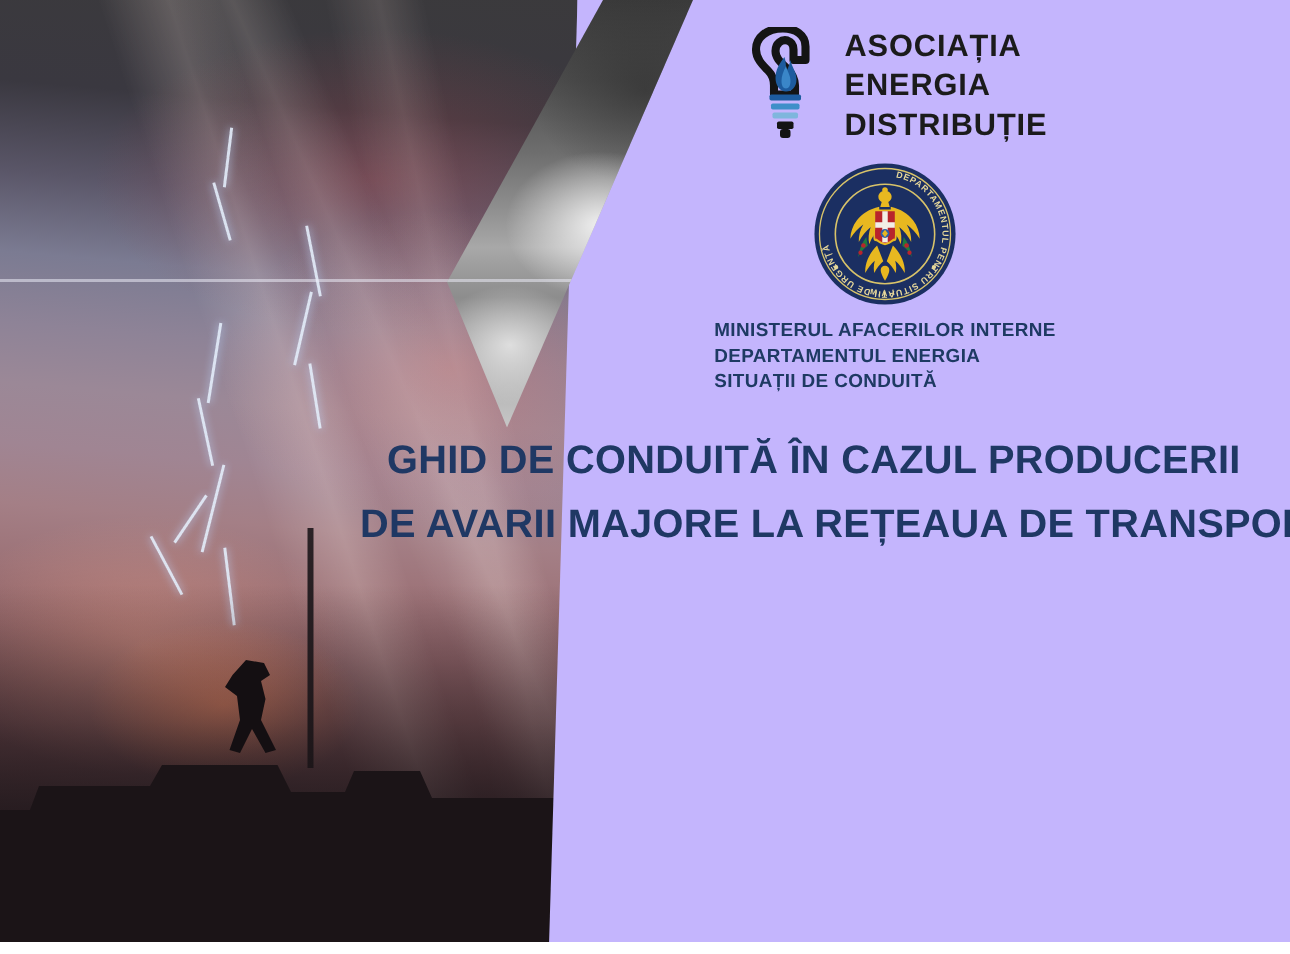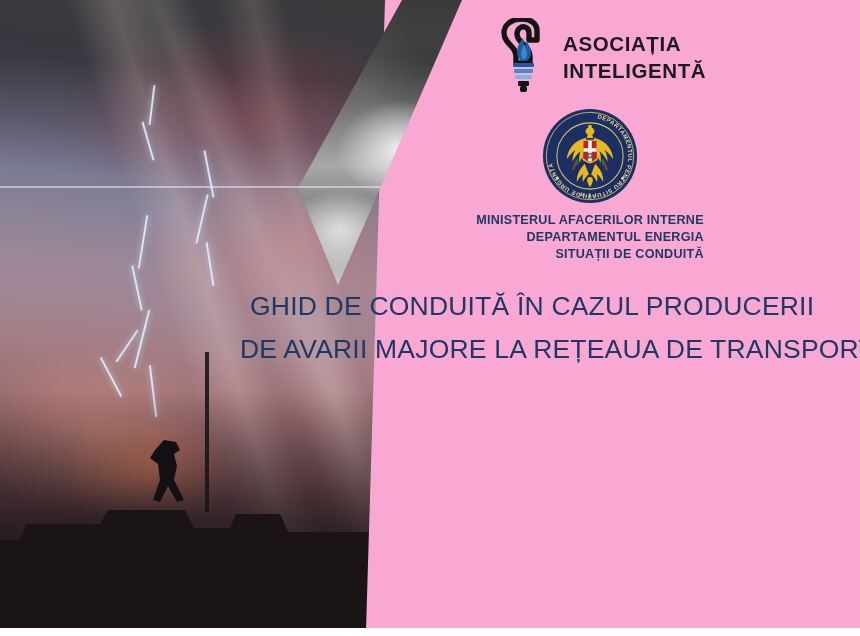--- a/index.html
+++ b/index.html
@@ -3,21 +3,21 @@
 <meta charset="utf-8">
 <style>
   html,body{margin:0;padding:0;background:#fff;}
   body{
     font-family:"Liberation Sans", sans-serif;
     -webkit-font-smoothing:antialiased;
   }
   #cover{
     position:relative;
     width:860px;height:636px;
-    background:#f9a8d4;
+    background:#c4b5fd;
     overflow:hidden;
   }
 
   
   .art-layer{position:absolute;left:0;top:0;width:860px;height:636px;}
 
   .panel{position:absolute;overflow:hidden;}
 
   
   .panel-a{
@@ -117,29 +117,29 @@
     display:flex;flex-direction:column;justify-content:center;gap:1px;
     color:#1b1b1b;font-weight:bold;font-size:20.5px;letter-spacing:.6px;line-height:1.23;
   }
 
   .crest-wrap{
     position:absolute;left:460px;top:108px;width:260px;height:160px;
     display:flex;flex-direction:column;align-items:center;
   }
   .crest{width:96px;height:96px;display:block;}
   .ministry{
-    margin-top:8px;text-align:right;color:#1e3a63;
+    margin-top:8px;text-align:left;color:#1e3a63;
     font-weight:bold;font-size:12.6px;line-height:1.36;letter-spacing:.25px;
   }
 
   
   .title-block{
     position:absolute;left:250px;top:285px;width:585px;
-    text-align:left;color:#1f3864;
-    font-weight:normal;font-size:26.5px;line-height:1.62;letter-spacing:.2px;
+    text-align:center;color:#1f3864;
+    font-weight:bold;font-size:26.5px;line-height:1.62;letter-spacing:.2px;
   }
   .title-block .tl{display:block;white-space:nowrap;}
   .tl-2{margin-left:-10px;}
 
   .whitewash{position:absolute;left:0;bottom:0;width:860px;height:8px;background:#fff;}
 </style>
 </head>
 <body>
 
 <div id="cover">
@@ -191,21 +191,22 @@
       <path d="M26 20 C22 25 20 29 20 34 C20 39 23 43 27 43 C31 43 34 40 34 35 C34 30 31 27 30 22 C29 26 28 28 27 30 C27 26 27 23 26 20 Z" fill="#1d5b9e"></path>
       <path d="M27 26 C25 30 24 33 24 36 C24 39 25 41 27 41 C29 41 30 39 30 36 C30 32 28 30 27 26 Z" fill="#3a86c8"></path>
       <rect x="16" y="45" width="21" height="4" rx="1.2" fill="#1d5b9e"></rect>
       <rect x="17" y="51" width="19" height="4" rx="1.2" fill="#3f8fc9"></rect>
       <rect x="18" y="57" width="17" height="4" rx="1.2" fill="#7fb6dd"></rect>
       <rect x="21" y="63" width="11" height="5" rx="1.2" fill="#141414"></rect>
       <rect x="23" y="68" width="7" height="6" rx="2" fill="#141414"></rect>
     </svg>
     <div class="assoc-words">
       <span>ASOCIAȚIA</span>
-      <span>INTELIGENTĂ</span>
+      <span>ENERGIA</span>
+      <span>DISTRIBUȚIE</span>
     </div>
   </div>
 
   <div class="crest-wrap">
     <svg class="crest" viewBox="0 0 100 100">
       <defs>
         <path id="rimpath" d="M50,10 a40,40 0 1,1 -0.1,0" fill="none"></path>
         <path id="rimbot" d="M12,55 a38,38 0 0,0 76,0" fill="none"></path>
       </defs>
       <circle cx="50" cy="50" r="49" fill="#1b2f62"></circle>

